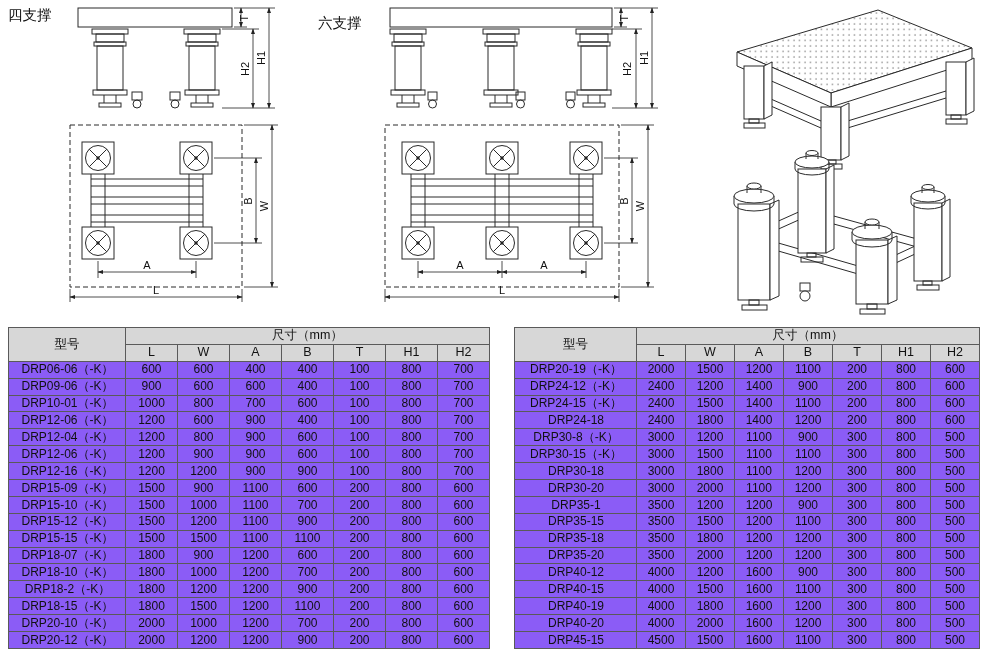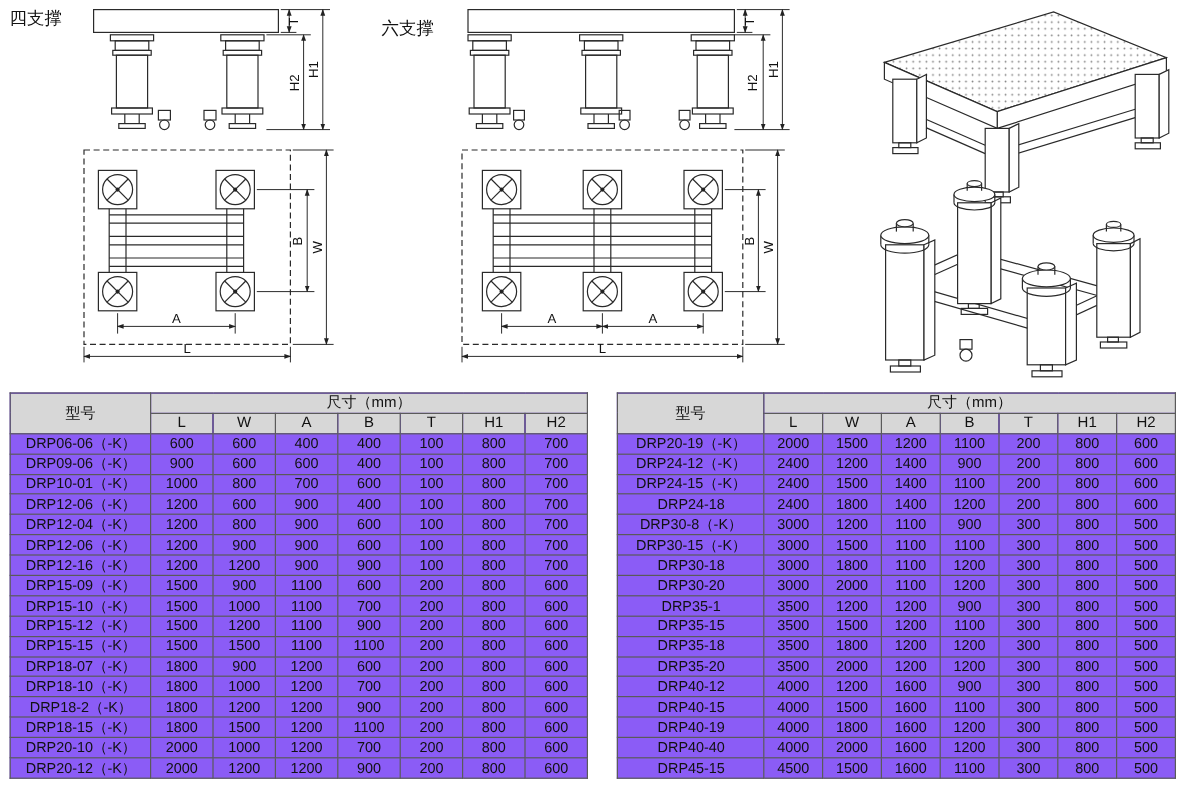--- a/index.html
+++ b/index.html
@@ -633,21 +633,21 @@
         <td class="model-cell">DRP40-19</td>
         <td>4000</td>
         <td>1800</td>
         <td>1600</td>
         <td>1200</td>
         <td>300</td>
         <td>800</td>
         <td>500</td>
       </tr>
       <tr>
-        <td class="model-cell">DRP40-40</td>
+        <td class="model-cell">DRP40-20</td>
         <td>4000</td>
         <td>2000</td>
         <td>1600</td>
         <td>1200</td>
         <td>300</td>
         <td>800</td>
         <td>500</td>
       </tr>
       <tr>
         <td class="model-cell">DRP45-15</td>

